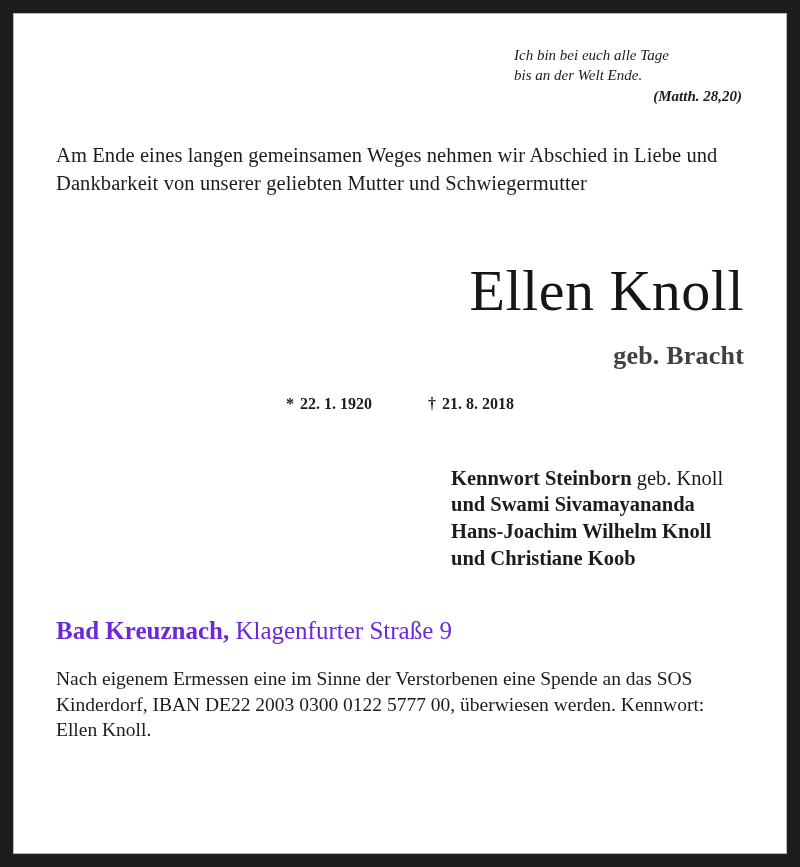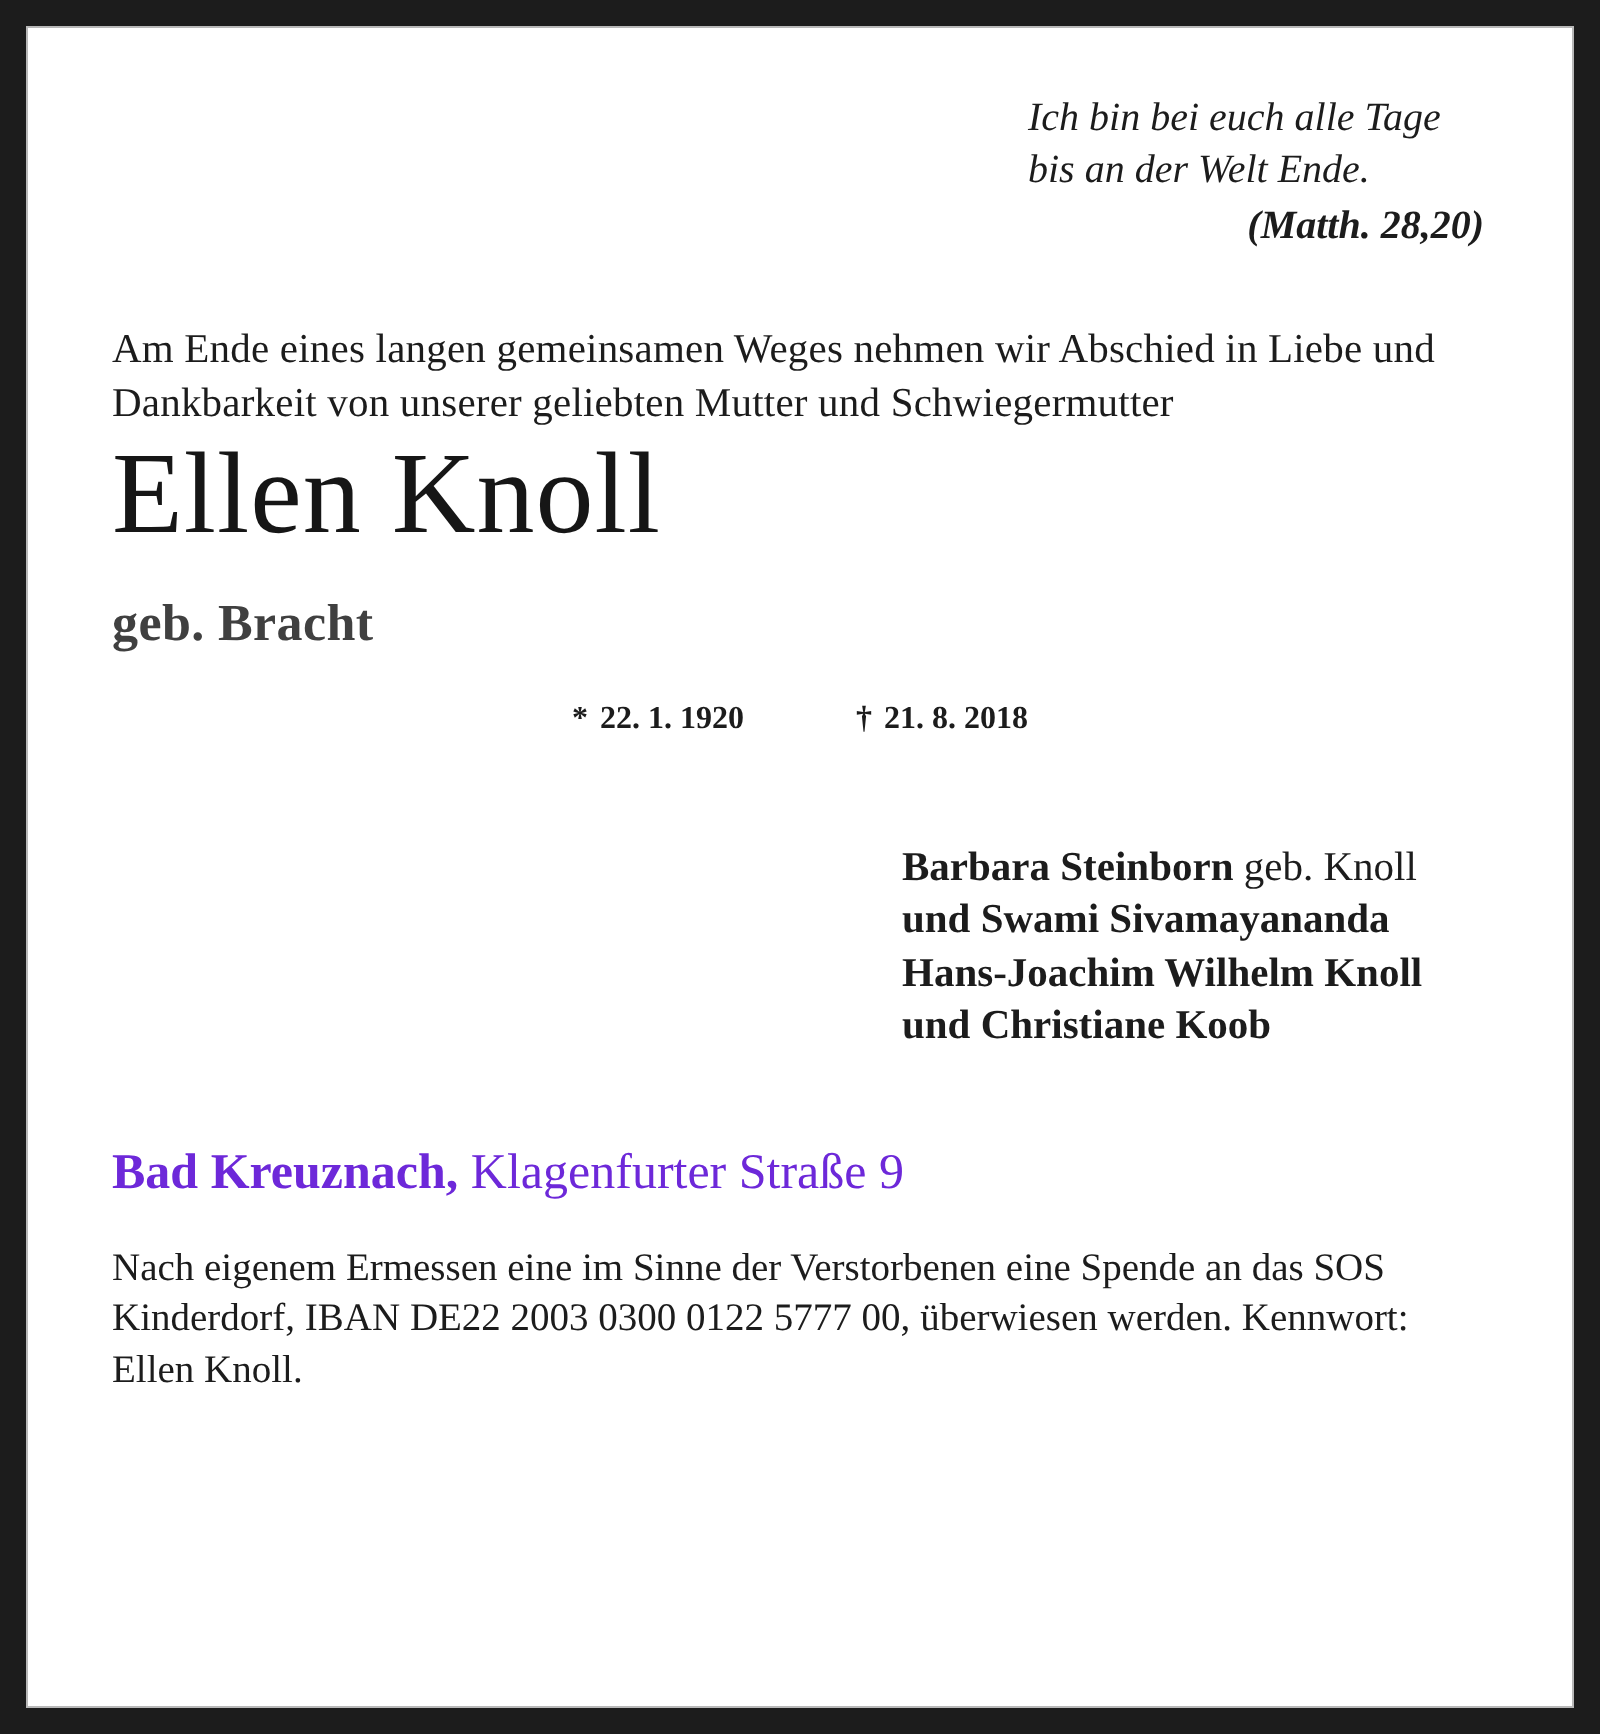--- a/index.html
+++ b/index.html
@@ -31,21 +31,21 @@
     border: 1px solid #b8b8b8;
     position: relative;
     padding: 0 42px;
   }
 
   
   .epigraph {
     padding-top: 32px;
     text-align: left;
     font-style: italic;
-    font-size: 20px;
+    font-size: 15px;
     line-height: 1.32;
     color: #1c1c1c;
     margin-left: 458px;
   }
   .epigraph .cite {
     display: block;
     text-align: right;
     margin-top: 1px;
     padding-right: 2px;
     font-weight: bold;
@@ -56,21 +56,22 @@
     margin-top: 36px;
     font-size: 20.5px;
     line-height: 1.33;
     text-align: left;
     color: #1c1c1c;
     letter-spacing: 0.1px;
   }
 
   
   .name-block {
-    text-align: left;
+    margin-top: 64px;
+    text-align: right;
   }
   .deceased-name {
     font-size: 58px;
     line-height: 1.05;
     font-weight: 400;
     letter-spacing: 0.5px;
     color: #161616;
   }
   .maiden-name {
     margin-top: 19px;
@@ -139,21 +140,21 @@
     <div class="name-block">
       <div class="deceased-name">Ellen Knoll</div>
       <div class="maiden-name">geb. Bracht</div>
     </div>
 
     <div class="dates">
       <span class="birth"><span class="sym">*</span><span>22. 1. 1920</span></span><span class="death"><span class="sym">†</span><span>21. 8. 2018</span></span>
     </div>
 
     <div class="survivors">
-      <div><span>Barbara Steinborn</span> <span class="reg">geb. Knoll</span></div>
+      <div><span>Kennwort Steinborn</span> <span class="reg">geb. Knoll</span></div>
       <div>und Swami Sivamayananda</div>
       <div>Hans-Joachim Wilhelm Knoll</div>
       <div>und Christiane Koob</div>
     </div>
 
     <div class="address">
       <span class="city">Bad Kreuznach,</span>
       <span class="street">Klagenfurter Straße 9</span>
     </div>
 

